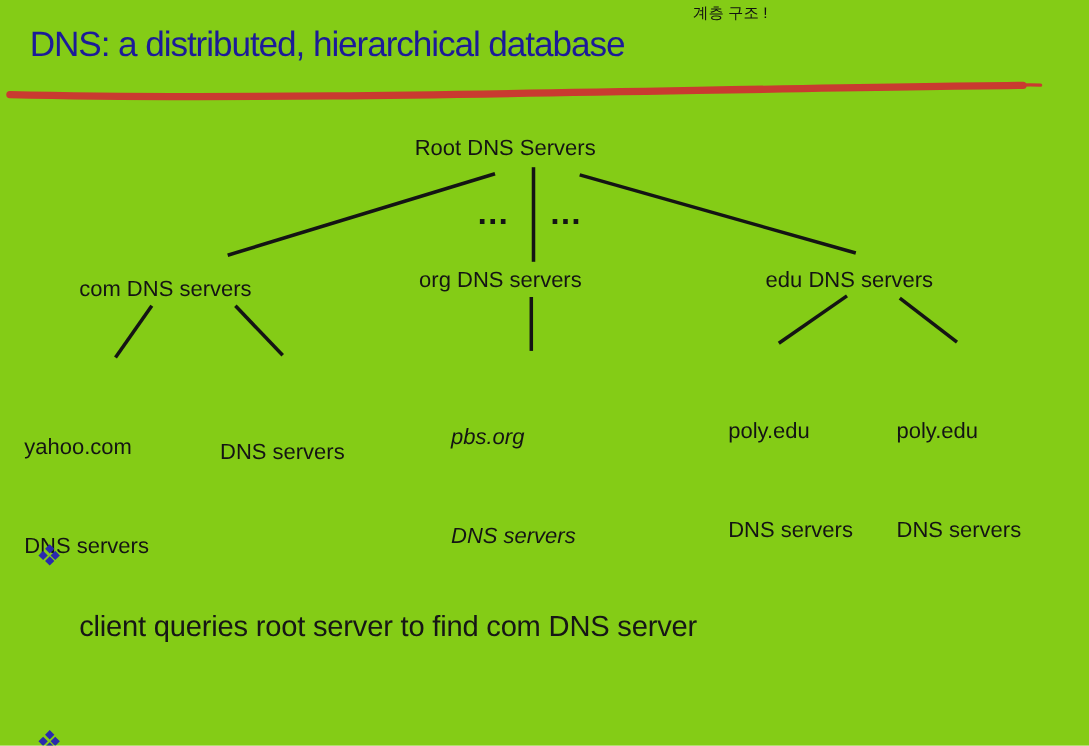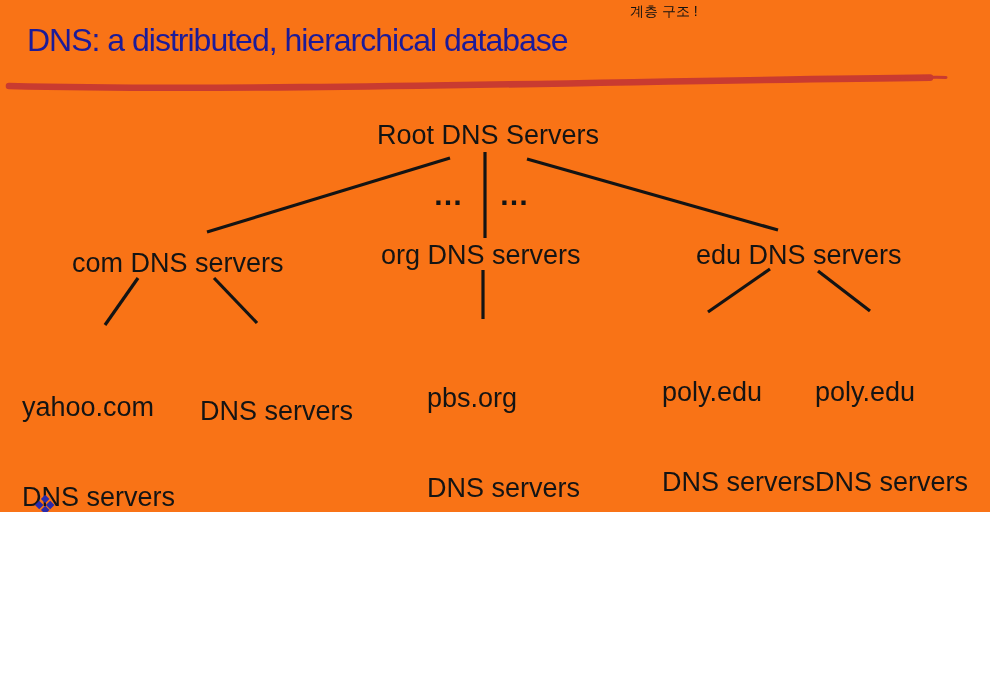--- a/index.html
+++ b/index.html
@@ -1,38 +1,38 @@
 <!DOCTYPE html>
 <html><head>
 <meta charset="utf-8">
 <style>
   html,body{margin:0;padding:0;background:#fff;}
   .slide{
-    position:relative;width:990px;height:512px;background:#f97316;overflow:hidden;
+    position:relative;width:990px;height:678px;background:#84cc16;overflow:hidden;
     font-family:"Liberation Sans","DejaVu Sans",sans-serif;color:#141414;
   }
   .note-kr{
     position:absolute;left:630px;top:3px;font-size:14px;color:#111;white-space:pre;
   }
   .title{
     position:absolute;left:27px;top:22px;margin:0;
     font-size:32px;font-weight:normal;letter-spacing:-1px;color:#1c1b99;white-space:pre;
   }
   .lines{position:absolute;left:0;top:0;width:990px;height:678px;pointer-events:none;}
-  .tnode{position:absolute;font-size:27px;line-height:30px;color:#141414;white-space:pre;}
+  .tnode{position:absolute;font-size:20px;line-height:30px;color:#141414;white-space:pre;}
   #lbl-root{left:377px;top:120px;}
   .dots{position:absolute;top:178px;font-size:30px;font-weight:bold;letter-spacing:3px;color:#141414;}
   #dots-left{left:433px;}
   #dots-right{left:499px;}
   #lbl-com{left:72px;top:248px;}
   #lbl-org{left:381px;top:240px;}
   #lbl-edu{left:696px;top:240px;}
   #lbl-yahoo{left:22px;top:332px;}
   #lbl-amazon{left:200px;top:336px;}
-  #lbl-pbs{left:427px;top:323px;}
+  #lbl-pbs{left:410px;top:323px;font-style:italic;}
   #lbl-poly{left:662px;top:317px;}
   #lbl-umass{left:815px;top:317px;}
   .lead{
     position:absolute;left:30px;top:443px;font-style:italic;font-size:28px;
     color:#1c1b99;white-space:pre-wrap;letter-spacing:-0.3px;
   }
   .lead sup{font-size:0.62em;vertical-align:super;line-height:0;}
   .bullets{
     position:absolute;left:36px;top:489px;margin:0;padding:0;list-style:none;width:930px;
   }
@@ -107,20 +107,23 @@
 
 
   <ul class="bullets">
     <li>
       <span class="diamond">
           <i></i>
           <i></i>
           <i></i>
           <i></i>
         </span>
+      <span class="bt">
+        <div>client queries root server to find com DNS server</div>
+      </span>
     </li>
     <li>
       <span class="diamond">
           <i></i>
           <i></i>
           <i></i>
           <i></i>
         </span>
       <span class="bt">
         

